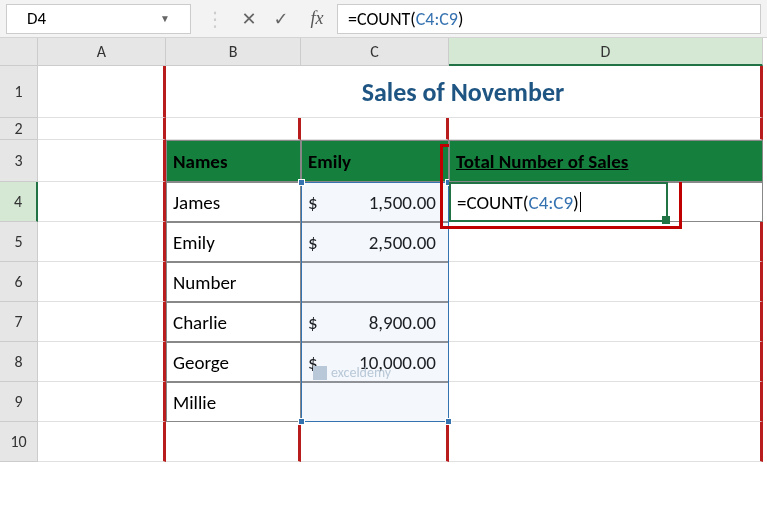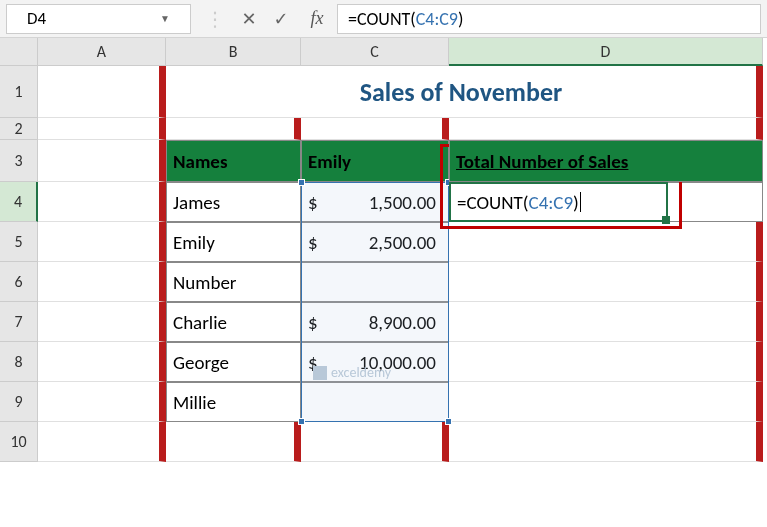--- a/index.html
+++ b/index.html
@@ -27,21 +27,21 @@
     .col-D { width: 314px; }
     .col-D.col-header { background: #d4e8d4; border-bottom: 2px solid #217346; }
     
     .grid-body { display: flex; }
     .row-headers { width: 38px; }
     .row-header { background: #e6e6e6; border-right: 1px solid #ccc; border-bottom: 1px solid #ccc; text-align: center; color: #333; font-size: 16px; display: flex; align-items: center; justify-content: center; }
     .row-header.active { background: #d4e8d4; border-right: 2px solid #217346; }
     
     .cells { position: relative; }
     .row { display: flex; }
-    .cell { border-right: 7px solid #b91c1c; border-bottom: 1px solid #e0e0e0; padding: 0 6px; display: flex; align-items: center; font-size: 19px; }
+    .cell { border-right: 3px solid #b91c1c; border-bottom: 1px solid #e0e0e0; padding: 0 6px; display: flex; align-items: center; font-size: 19px; }
     .rh-1, .r1 .cell { height: 52px; }
     .rh-2, .r2 .cell { height: 22px; }
     .rh-3, .r3 .cell { height: 42px; }
     .rh-4, .r4 .cell { height: 40px; }
     .rh-5, .r5 .cell { height: 40px; }
     .rh-6, .r6 .cell { height: 40px; }
     .rh-7, .r7 .cell { height: 40px; }
     .rh-8, .r8 .cell { height: 40px; }
     .rh-9, .r9 .cell { height: 40px; }
     .rh-10, .r10 .cell { height: 40px; }

